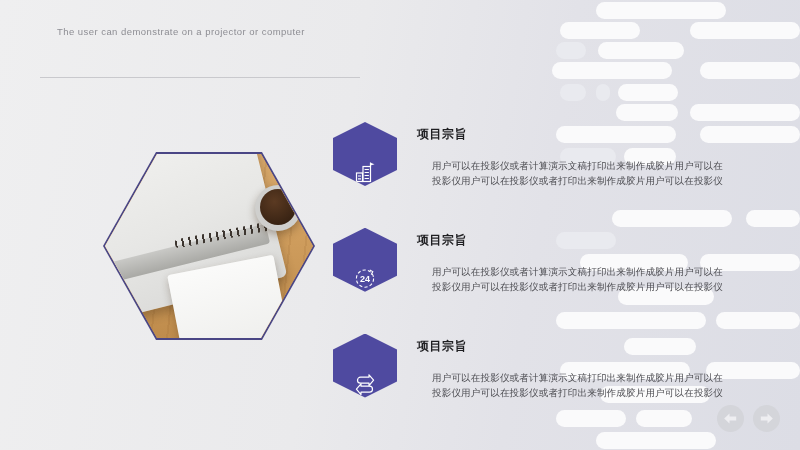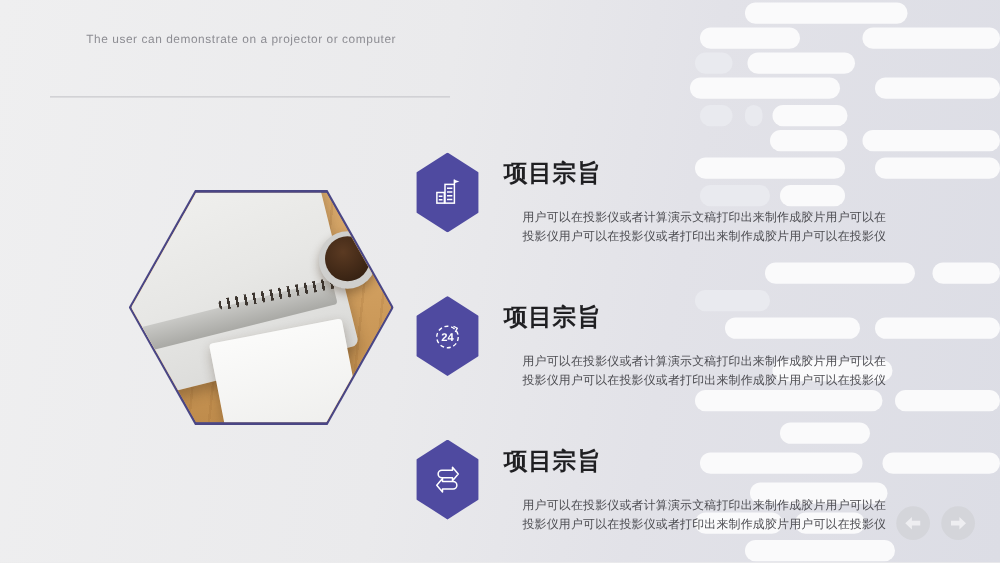--- a/index.html
+++ b/index.html
@@ -47,21 +47,21 @@
   .slide-title {
     font-size: 25px;
     font-weight: bold;
     color: #1d1d1f;
     letter-spacing: 1px;
     line-height: 1.15;
     margin: 0;
     white-space: nowrap;
   }
   .slide-subtitle {
-    margin: 6px 0 0 12px;
+    margin: 6px 0 0 0;
     font-size: 9.5px;
     color: #8d8d93;
     letter-spacing: .45px;
     white-space: nowrap;
   }
   .header-rule {
     position: absolute;
     left: 40px;
     top: 77px;
     width: 320px;
@@ -161,37 +161,37 @@
   }
   .feature-row {
     position: relative;
     display: flex;
     align-items: flex-start;
     margin-bottom: 24px;
   }
   .hex-icon {
     position: relative;
     flex: 0 0 auto;
-    width: 50px;
+    width: 64px;
     height: 64px;
     -webkit-clip-path: polygon(50% 0%, 100% 25%, 100% 75%, 50% 100%, 0% 75%, 0% 25%);
     clip-path: polygon(50% 0%, 100% 25%, 100% 75%, 50% 100%, 0% 75%, 0% 25%);
     background: #4f4aa0;
     display: flex;
-    align-items: center;
+    align-items: flex-end;
     justify-content: center;
   }
   .hex-icon svg { display:block; }
   .feature-text {
     margin-left: 20px;
     padding-top: 4px;
     width: 330px;
   }
   .feature-title {
-    font-size: 19px;
+    font-size: 12px;
     font-weight: bold;
     color: #1f1f22;
     margin: 0 0 5px 0;
     letter-spacing: .5px;
   }
   .feature-body {
     font-size: 9.5px;
     line-height: 1.62;
     color: #4b4b50;
     margin: 15px;

